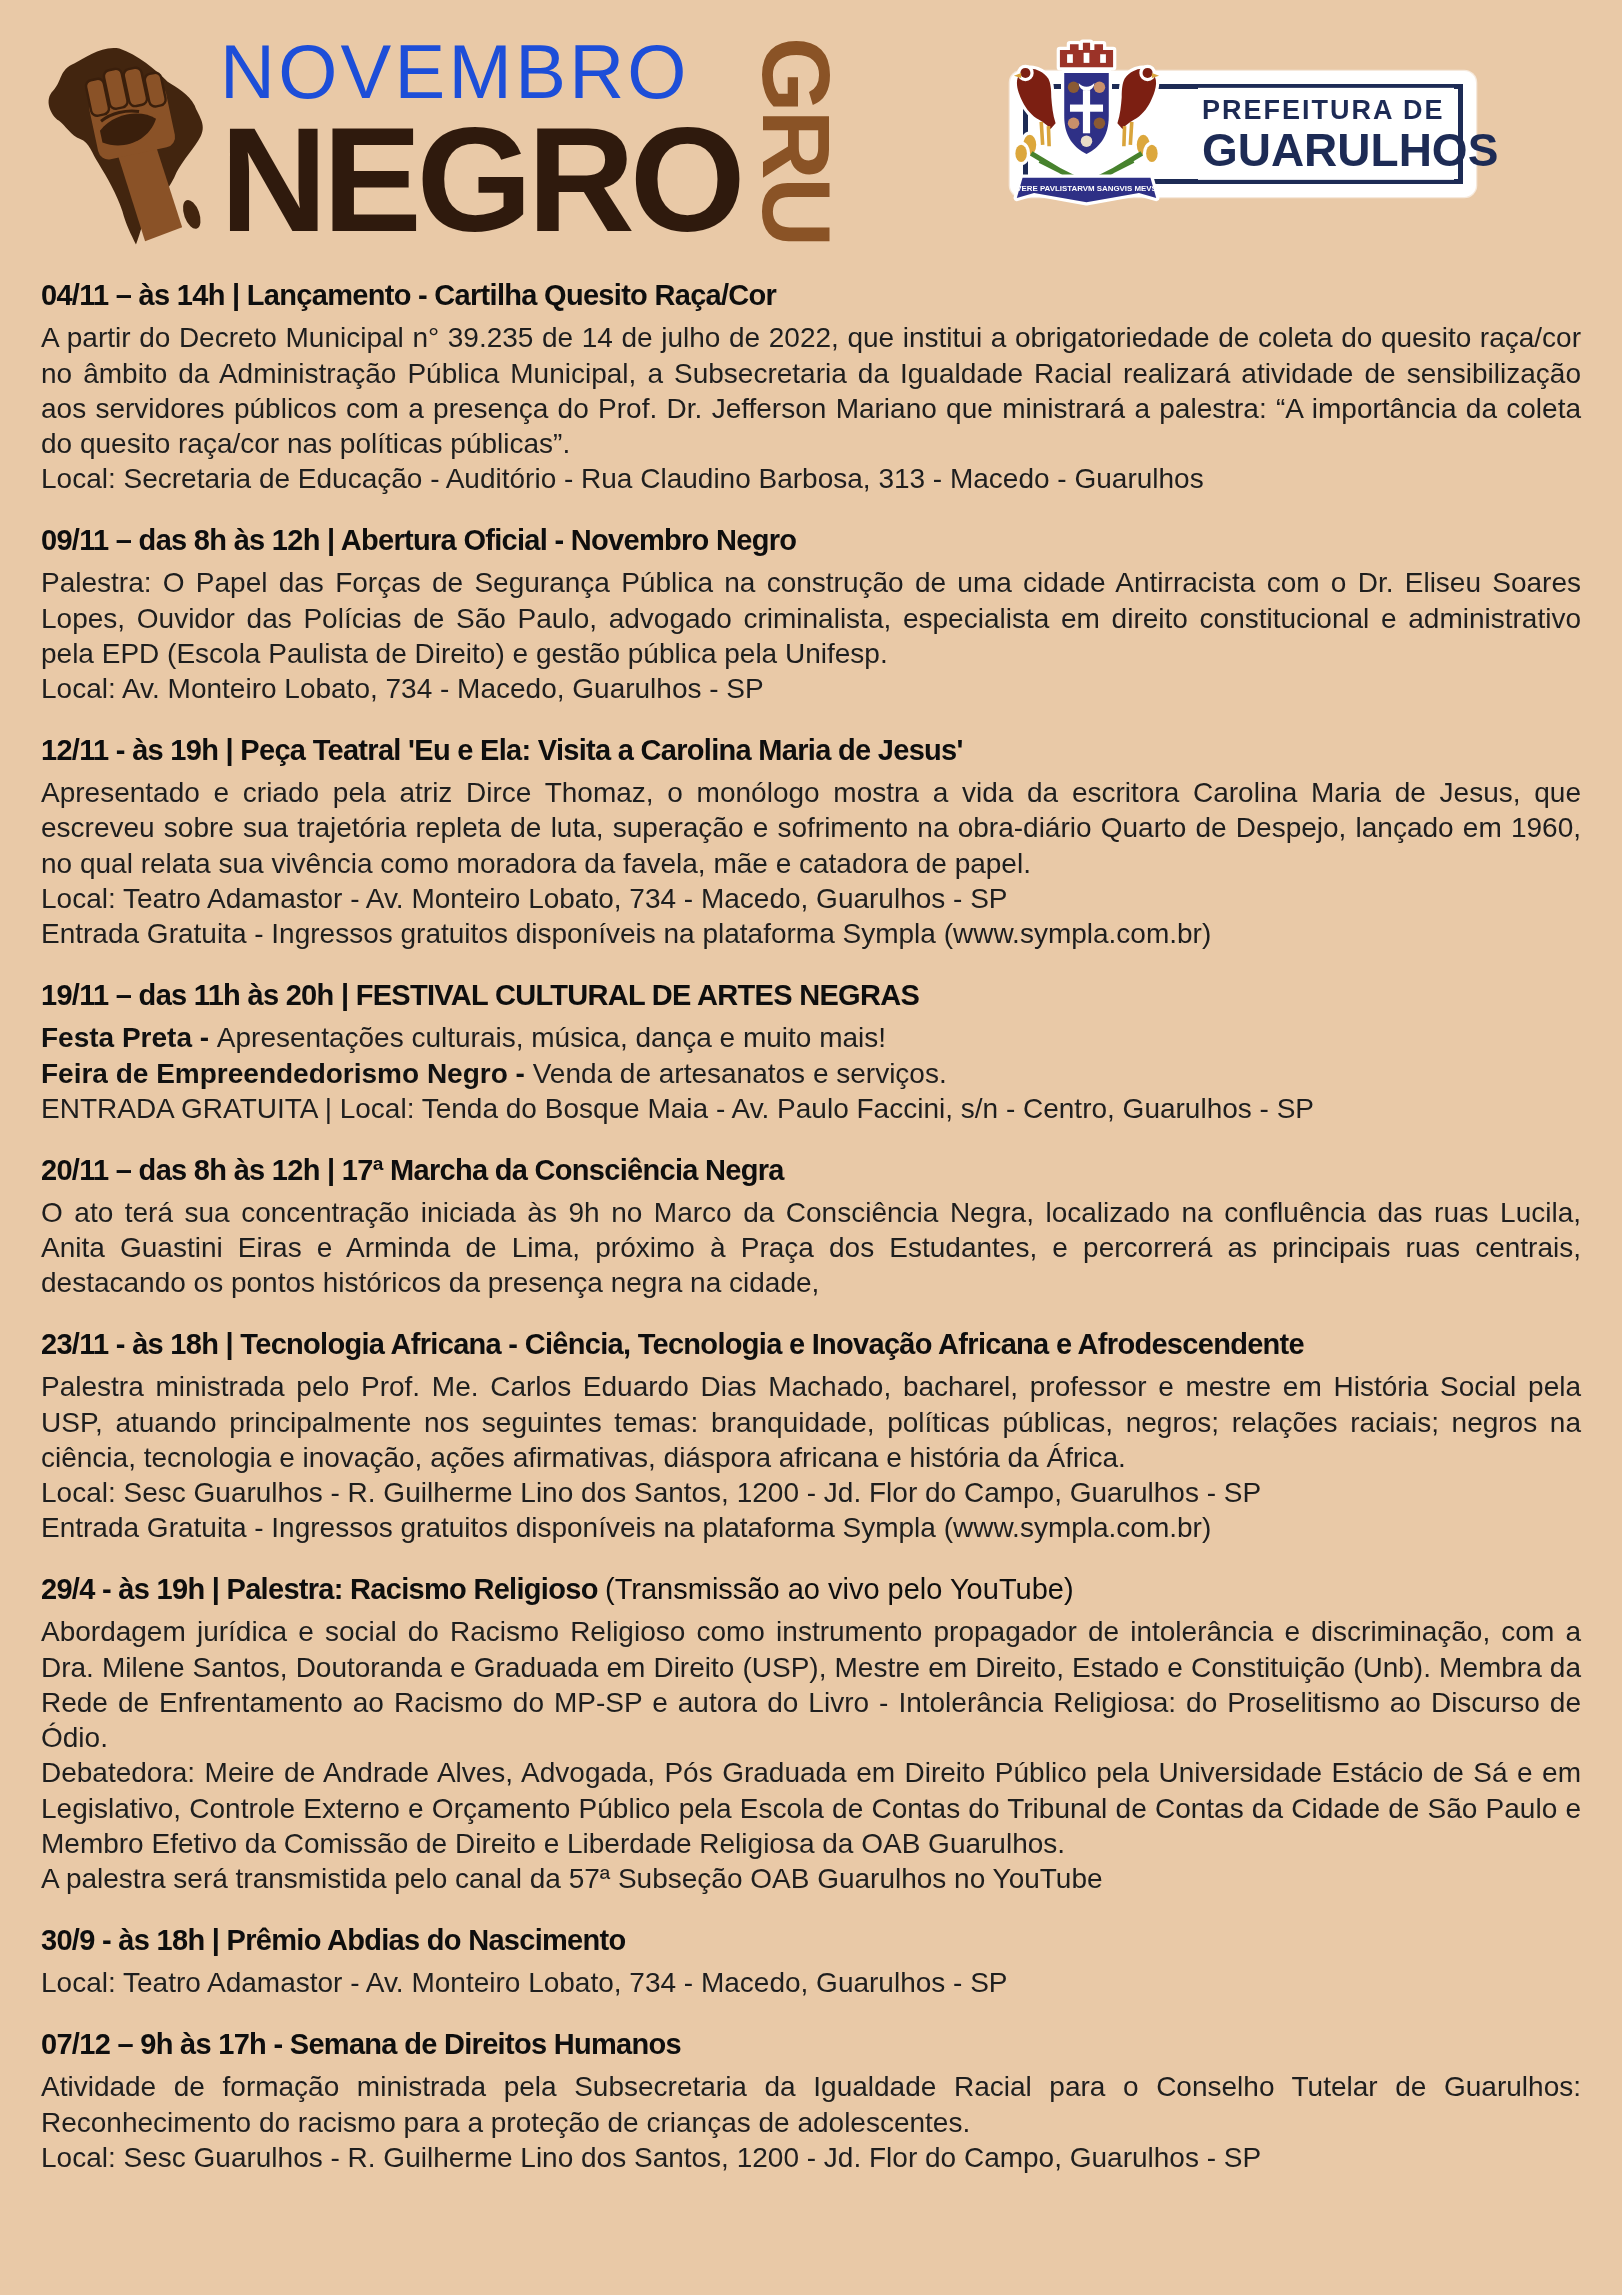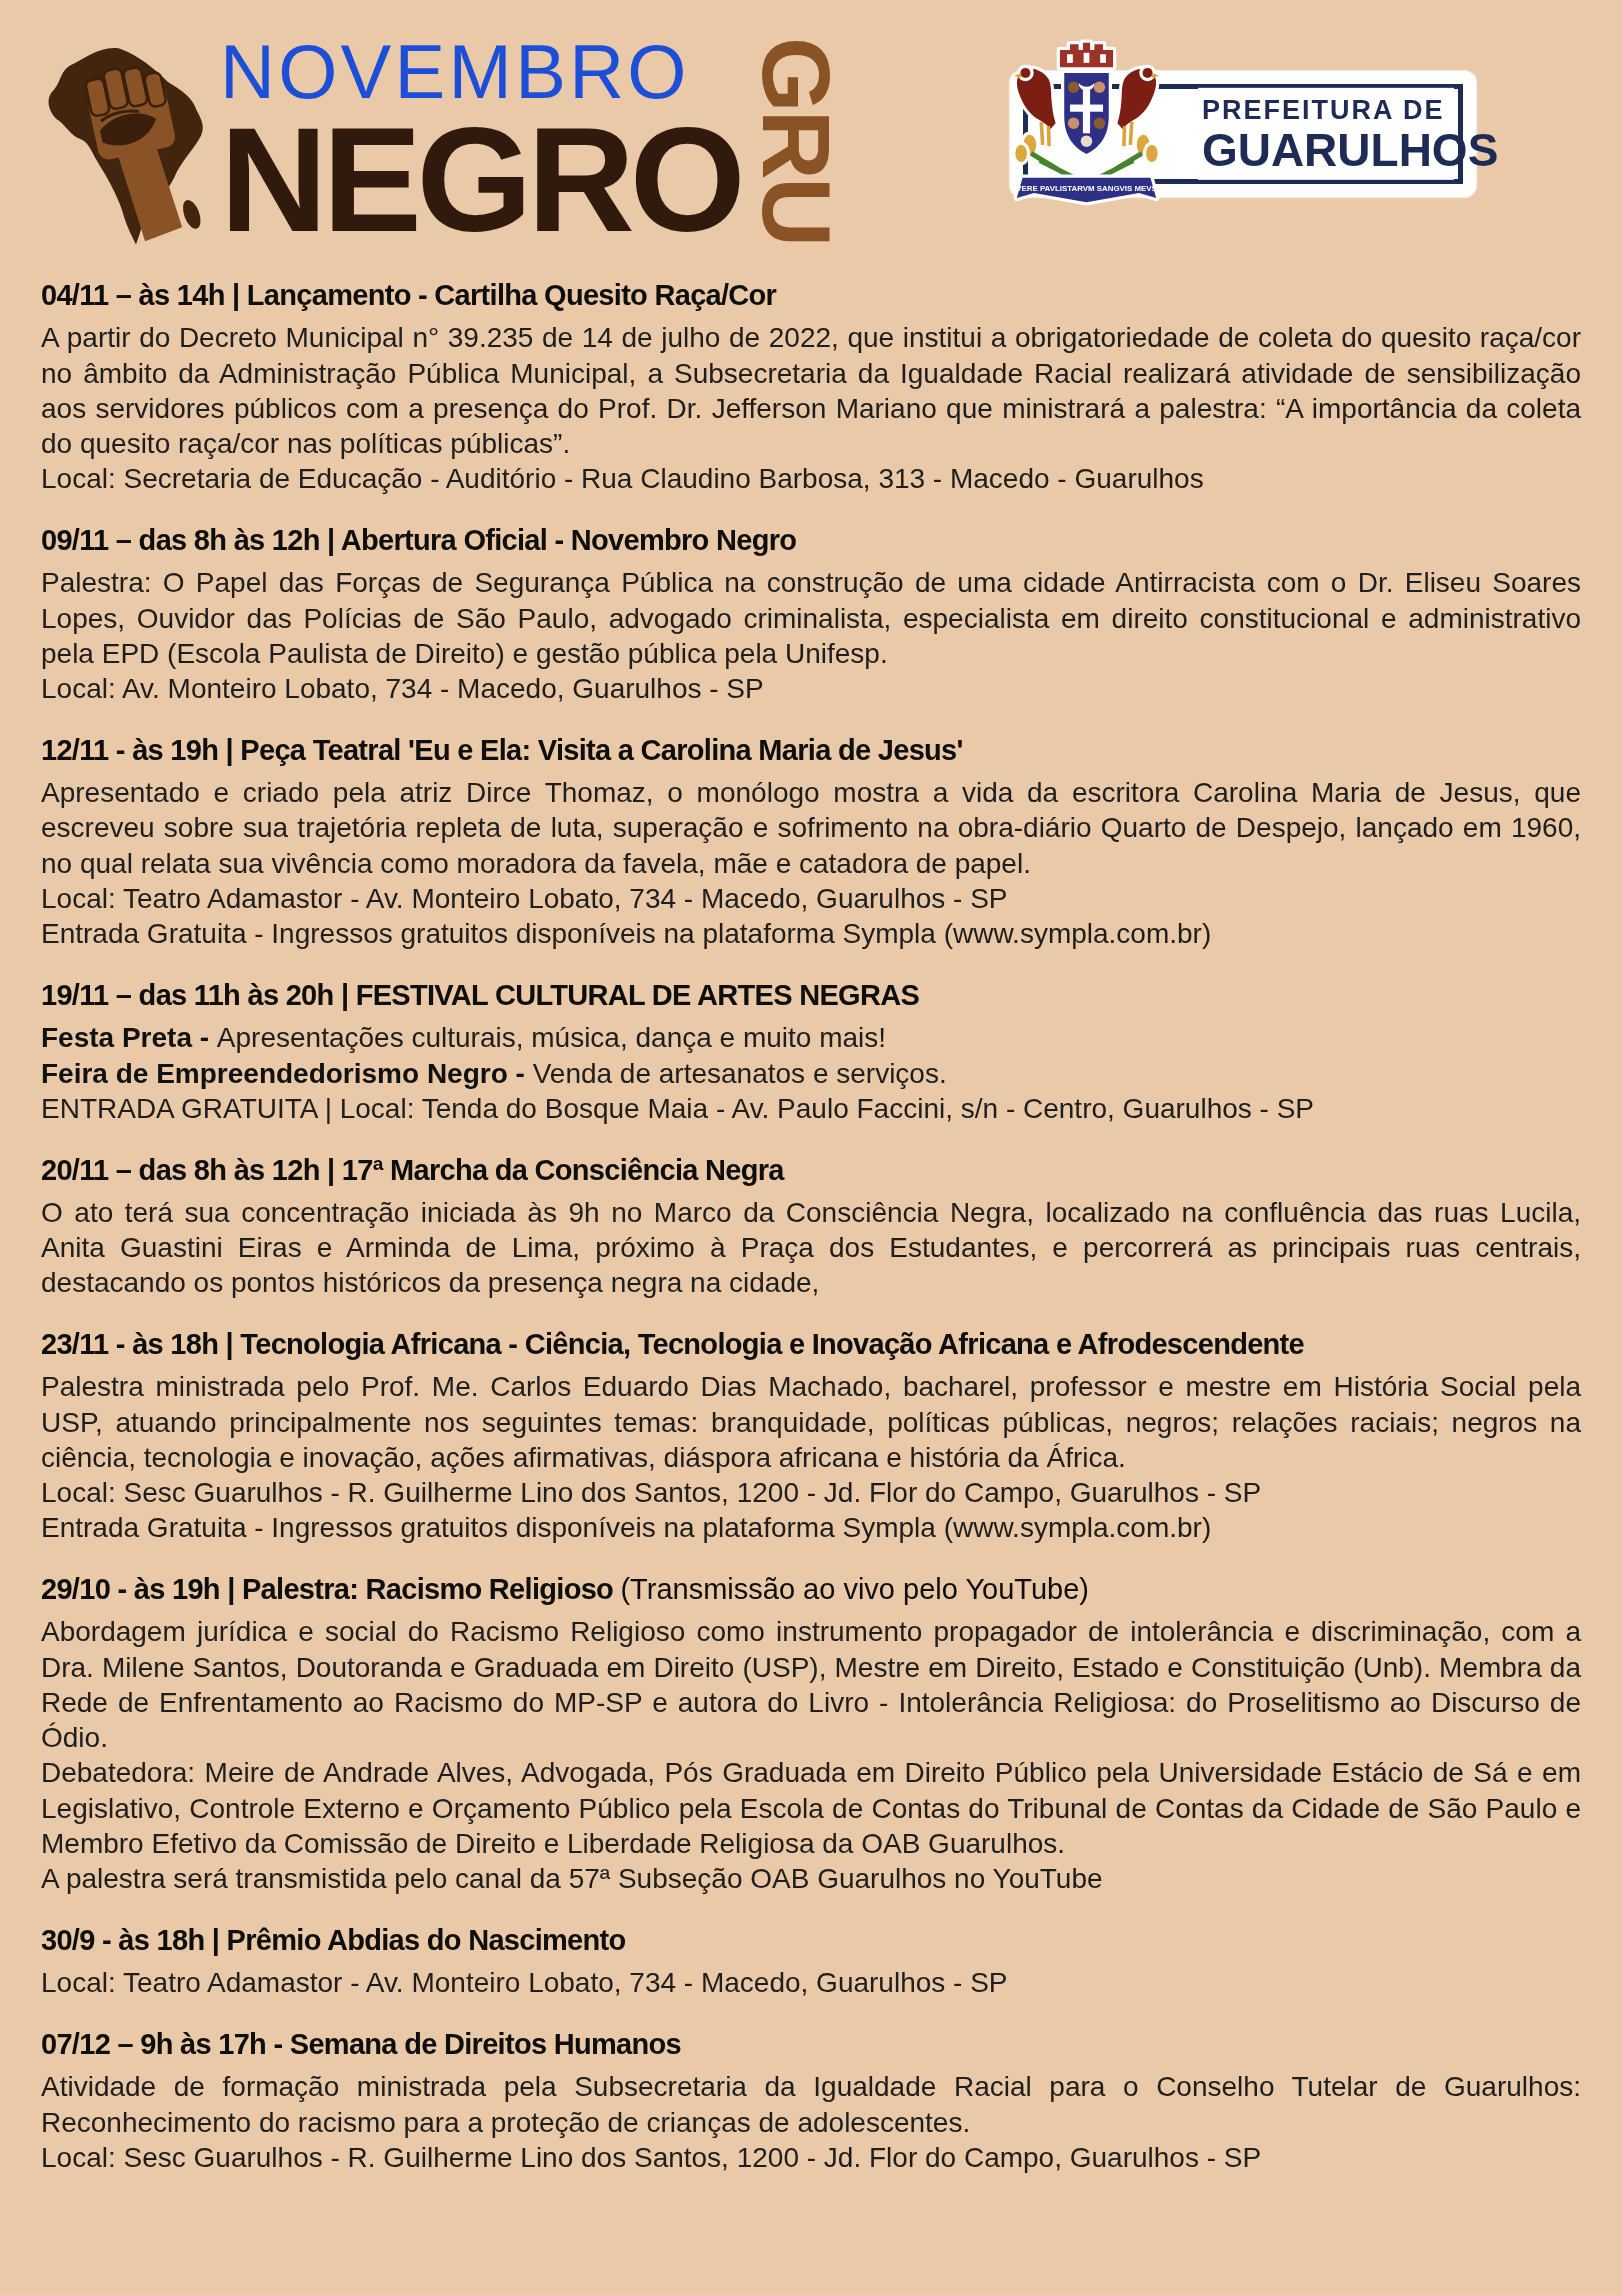--- a/index.html
+++ b/index.html
@@ -193,21 +193,21 @@
   <section class="event">
     <h2 class="event-title"><span class="tb">23/11 - às 18h | Tecnologia Africana - Ciência, Tecnologia e Inovação Africana e Afrodescendente</span></h2>
     <div class="event-body">
           <p><span>Palestra ministrada pelo Prof. Me. Carlos Eduardo Dias Machado, bacharel, professor e mestre em História Social pela USP, atuando principalmente nos seguintes temas: branquidade, políticas públicas, negros; relações raciais; negros na ciência, tecnologia e inovação, ações afirmativas, diáspora africana e história da África.</span></p>
           <p><span>Local: Sesc Guarulhos - R. Guilherme Lino dos Santos, 1200 - Jd. Flor do Campo, Guarulhos - SP</span></p>
           <p><span>Entrada Gratuita - Ingressos gratuitos disponíveis na plataforma Sympla (www.sympla.com.br)</span></p>
         </div>
   </section>
 
   <section class="event">
-    <h2 class="event-title"><span class="tb">29/10 - às 19h | Palestra: Racismo Religioso </span><span class="tn">(Transmissão ao vivo pelo YouTube)</span></h2>
+    <h2 class="event-title"><span class="tb">29/4 - às 19h | Palestra: Racismo Religioso </span><span class="tn">(Transmissão ao vivo pelo YouTube)</span></h2>
     <div class="event-body">
           <p><span>Abordagem jurídica e social do Racismo Religioso como instrumento propagador de intolerância e discriminação, com a Dra. Milene Santos, Doutoranda e Graduada em Direito (USP), Mestre em Direito, Estado e Constituição (Unb). Membra da Rede de Enfrentamento ao Racismo do MP-SP e autora do Livro - Intolerância Religiosa: do Proselitismo ao Discurso de Ódio.</span></p>
           <p><span>Debatedora: Meire de Andrade Alves, Advogada, Pós Graduada em Direito Público pela Universidade Estácio de Sá e em Legislativo, Controle Externo e Orçamento Público pela Escola de Contas do Tribunal de Contas da Cidade de São Paulo e Membro Efetivo da Comissão de Direito e Liberdade Religiosa da OAB Guarulhos.</span></p>
           <p><span>A palestra será transmistida pelo canal da 57ª Subseção OAB Guarulhos no YouTube</span></p>
         </div>
   </section>
 
   <section class="event">
     <h2 class="event-title"><span class="tb">30/9 - às 18h | Prêmio Abdias do Nascimento</span></h2>
     <div class="event-body">

